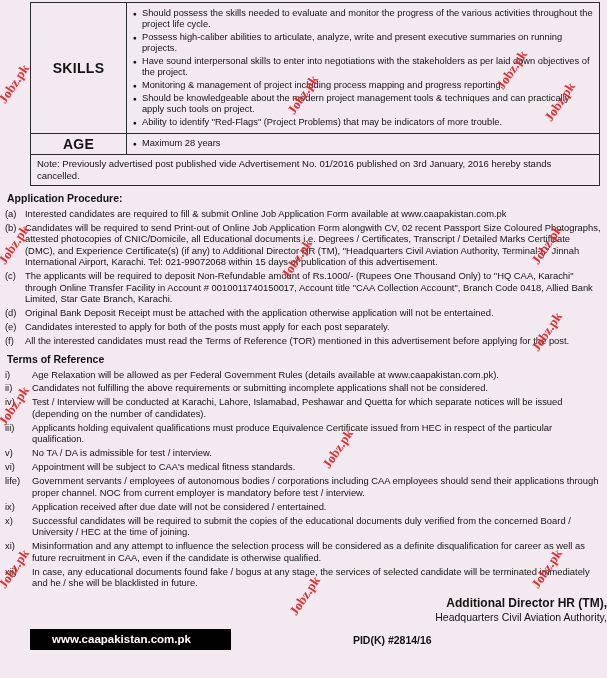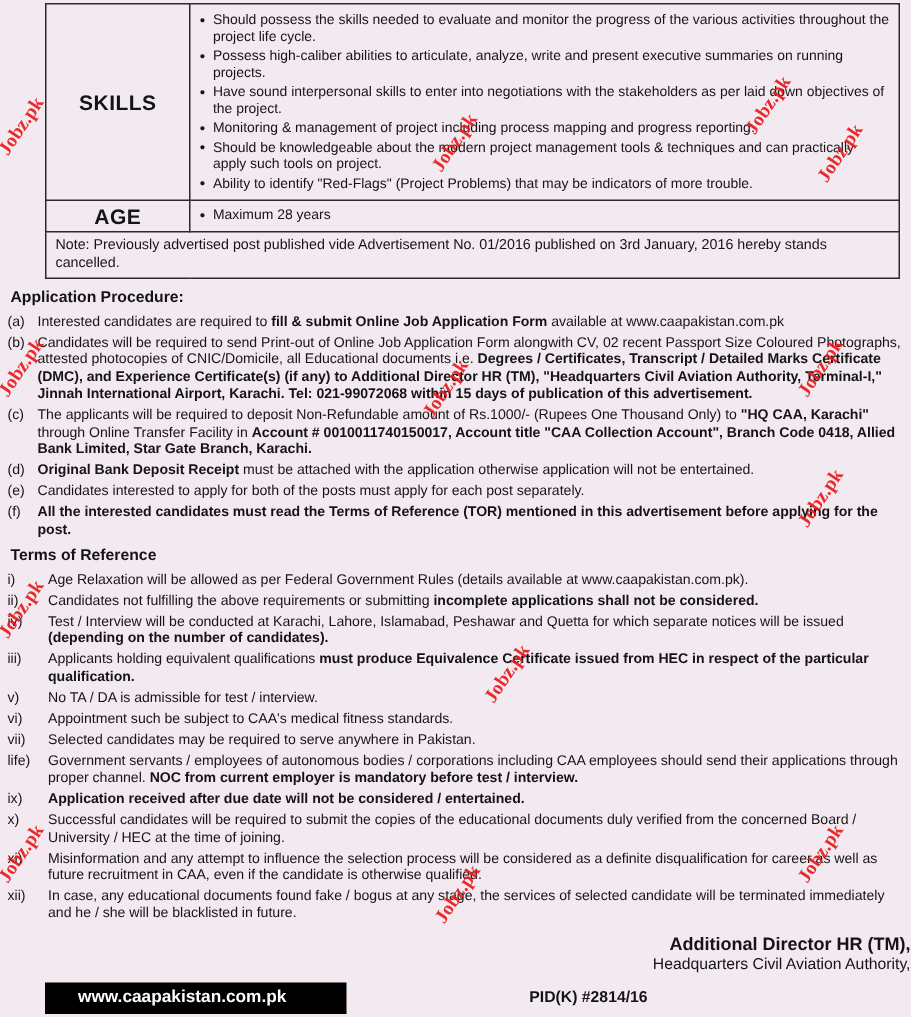--- a/index.html
+++ b/index.html
@@ -29,21 +29,21 @@
   .dot { flex: none; font-size: 6.5px; margin: 2px 5px 0 2px; }
   td.note { font-size: 9.5px; line-height: 1.25; padding: 3px 6px; }
 
   
   .section { margin: 6px 5px 0 5px; }
   .heading { font-weight: bold; font-size: 10.5px; margin: 5px 0 4px 2px; }
   .item { display: flex; font-size: 9.4px; line-height: 1.22; margin: 2.5px 0; }
   .mk { flex: none; width: 20px; }
   .terms .mk { width: 27px; }
   .tx { flex: 1; }
-  .b { font-weight: bold; }
+  .b { font-weight: normal; }
 
   
   .footer { text-align: right; margin-top: 8px; }
   .f1 { font-weight: bold; font-size: 12px; }
   .f2 { font-size: 10.5px; margin-top: 1px; }
   .f3 { font-size: 10.5px; margin-top: 1px; }
   .bottom-row { display: flex; align-items: center; margin: 6px 30px 0 30px; }
   .web-box { background: #000; color: #fff; font-weight: bold; font-size: 11.5px; padding: 4px 40px 5px 22px; }
   .pid { font-weight: bold; font-size: 10.5px; margin-left: 122px; }
 </style>
@@ -150,25 +150,21 @@
     <div class="item">
       <span class="mk">iii)</span>
       <span class="tx"><span>Applicants holding equivalent qualifications </span><span class="b">must produce Equivalence Certificate issued from HEC in respect of the particular qualification.</span></span>
     </div>
     <div class="item">
       <span class="mk">v)</span>
       <span class="tx"><span>No TA / DA is admissible for test / interview.</span></span>
     </div>
     <div class="item">
       <span class="mk">vi)</span>
-      <span class="tx"><span>Appointment such be subject to CAA's medical fitness standards.</span></span>
-    </div>
-    <div class="item">
-      <span class="mk">vii)</span>
-      <span class="tx"><span>Selected candidates may be required to serve anywhere in Pakistan.</span></span>
+      <span class="tx"><span>Appointment will be subject to CAA's medical fitness standards.</span></span>
     </div>
     <div class="item">
       <span class="mk">life)</span>
       <span class="tx"><span>Government servants / employees of autonomous bodies / corporations including CAA employees should send their applications through proper channel. </span><span class="b">NOC from current employer is mandatory before test / interview.</span></span>
     </div>
     <div class="item">
       <span class="mk">ix)</span>
       <span class="tx"><span class="b">Application received after due date will not be considered / entertained.</span></span>
     </div>
     <div class="item">

